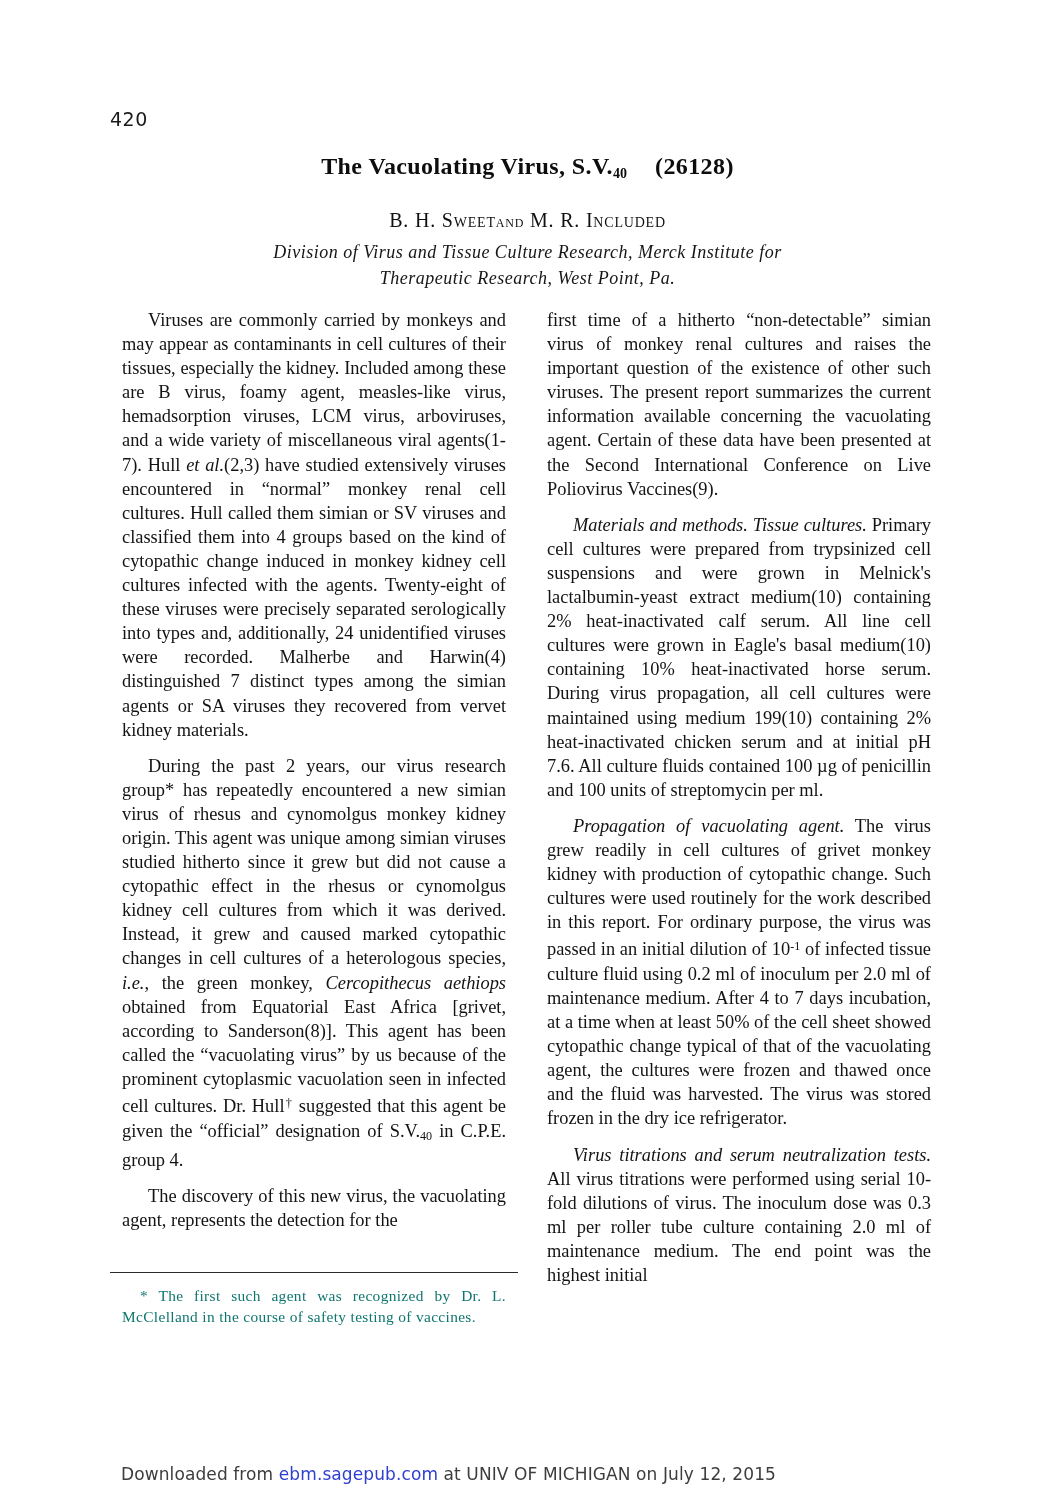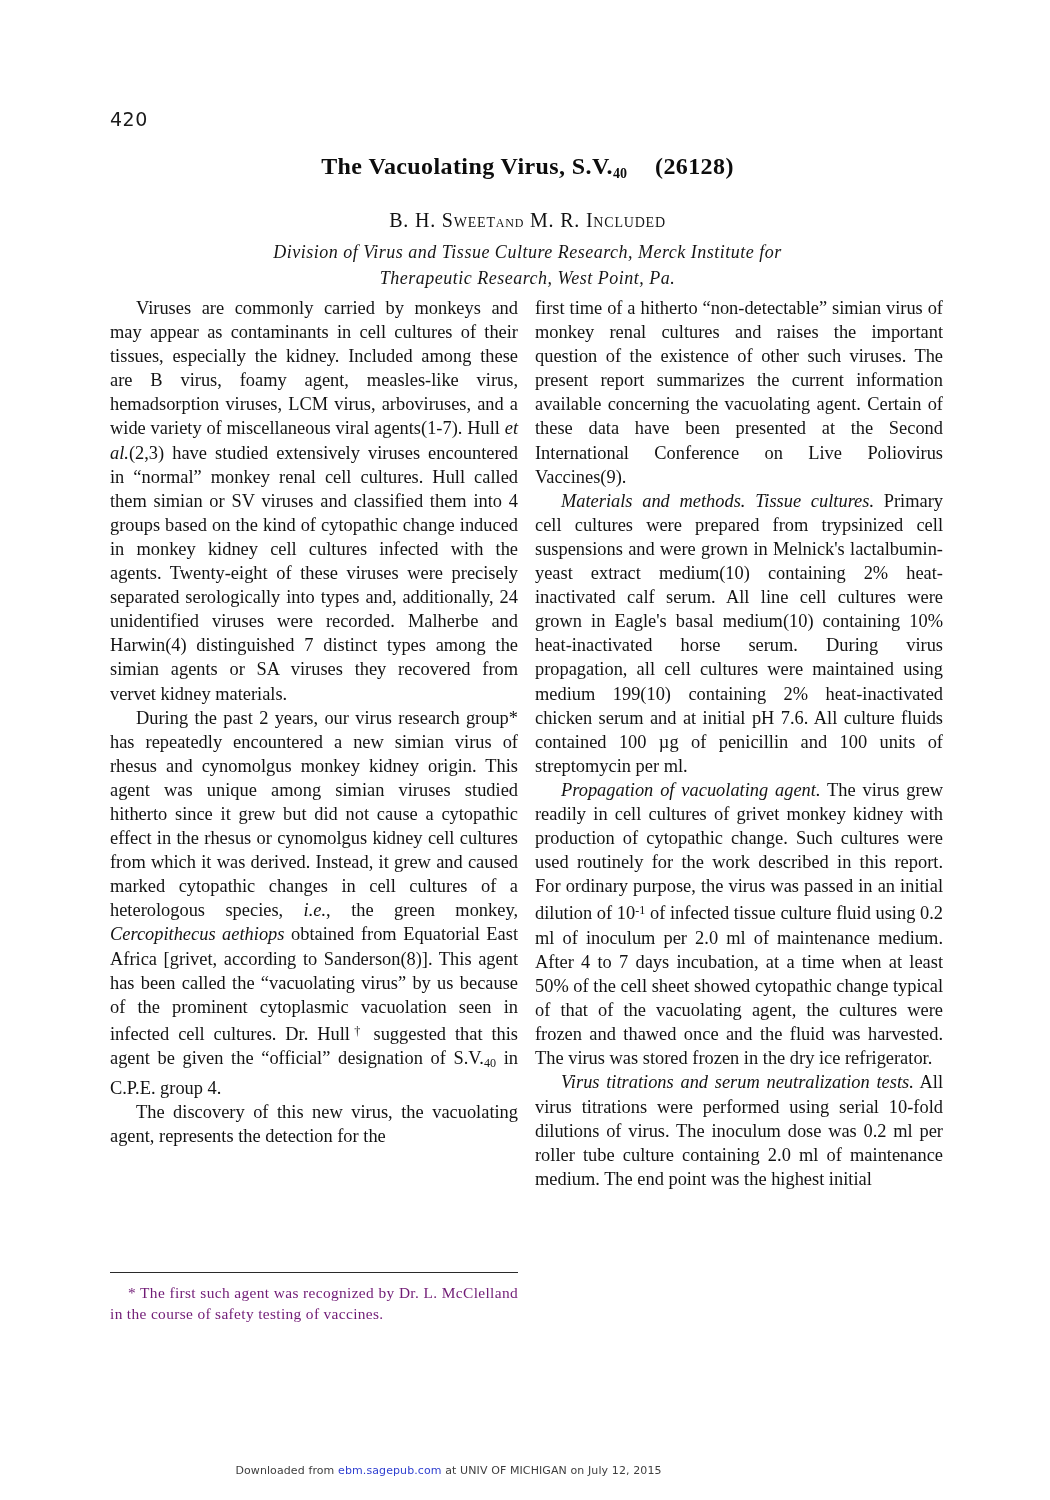--- a/index.html
+++ b/index.html
@@ -91,21 +91,21 @@
     line-height: 24.1px;
     text-align: justify;
     text-justify: inter-word;
     color: #131313;
     hyphens: manual;
   }
   .col-left  { left: 110px; }
   .col-right { left: 535px; font-family: Liberation Serif, serif; }
 
   .col p {
-    margin: 0;
+    margin: 12px;
     text-indent: 26px;
   }
   .col p.noindent { text-indent: 0; }
 
   .col i, .col em { font-style: italic; }
 
   .sup  { font-size: 0.66em; vertical-align: 0.45em; }
   .sub  { font-size: 0.66em; vertical-align: -0.28em; }
 
   
@@ -115,39 +115,39 @@
     top: 1272px;
     width: 408px;
   }
   .fn-rule {
     width: 408px;
     height: 0;
     border-top: 1px solid #2a2a2a;
     margin-bottom: 9px;
   }
   .footnotes p {
-    margin: 0;
+    margin: 12px;
     font-size: 15.4px;
     line-height: 21px;
     text-align: justify;
     letter-spacing: 0.35px;
-    color: #701a75;
+    color: #0f766e;
     text-indent: 18px;
   }
   .footnotes p + p { margin-top: 7px; }
 
   
   .downloadbar {
     position: absolute;
     left: 0;
     top: 1464px;
     width: 897px;
     text-align: center;
     font-family: "DejaVu Sans", sans-serif;
-    font-size: 11px;
+    font-size: 17px;
     color: #3d3d3d;
     letter-spacing: 0.1px;
   }
   .downloadbar .link {
     color: #2f3fd0;
   }
 </style>
 </head>
 <body>
 
@@ -174,21 +174,21 @@
     <p>The discovery of this new virus, the vacuolating agent, represents the detection for the</p>
   </div>
 
   <div class="col col-right">
     <p class="noindent">first time of a hitherto “non-detectable” simian virus of monkey renal cultures and raises the important question of the existence of other such viruses.  The present report summarizes the current information available concerning the vacuolating agent.  Certain of these data have been presented at the Second International Conference on Live Poliovirus Vaccines(9).</p>
 
     <p><i>Materials and methods.  Tissue cultures.</i><span> Primary cell cultures were prepared from trypsinized cell suspensions and were grown in Melnick's lactalbumin-yeast extract medium(10) containing 2% heat-inactivated calf serum.  All line cell cultures were grown in Eagle's basal medium(10) containing 10% heat-inactivated horse serum.  During virus propagation, all cell cultures were maintained using medium 199(10) containing 2% heat-inactivated chicken serum and at initial pH 7.6.  All culture fluids contained 100 µg of penicillin and 100 units of streptomycin per ml.</span></p>
 
     <p><i>Propagation of vacuolating agent.</i><span>  The virus grew readily in cell cultures of grivet monkey kidney with production of cytopathic change.  Such cultures were used routinely for the work described in this report.  For ordinary purpose, the virus was passed in an initial dilution of 10</span><span class="sup">-1</span><span> of infected tissue culture fluid using 0.2 ml of inoculum per 2.0 ml of maintenance medium. After 4 to 7 days incubation, at a time when at least 50% of the cell sheet showed cytopathic change typical of that of the vacuolating agent, the cultures were frozen and thawed once and the fluid was harvested.  The virus was stored frozen in the dry ice refrigerator.</span></p>
 
-    <p><i>Virus titrations and serum neutralization tests.</i><span>  All virus titrations were performed using serial 10-fold dilutions of virus.  The inoculum dose was 0.2 ml per roller tube culture containing 2.0 ml of maintenance medium.  The end point was the highest initial</span></p>
+    <p><i>Virus titrations and serum neutralization tests.</i><span>  All virus titrations were performed using serial 10-fold dilutions of virus.  The inoculum dose was 0.3 ml per roller tube culture containing 2.0 ml of maintenance medium.  The end point was the highest initial</span></p>
   </div>
 
   <div class="footnotes">
     <div class="fn-rule"></div>
     <p>* The first such agent was recognized by Dr. L. McClelland in the course of safety testing of vaccines.</p>
   </div>
 
   <div class="downloadbar"><span>Downloaded from </span><span class="link">ebm.sagepub.com</span><span> at UNIV OF MICHIGAN on July 12, 2015</span></div>
 
 </div>

